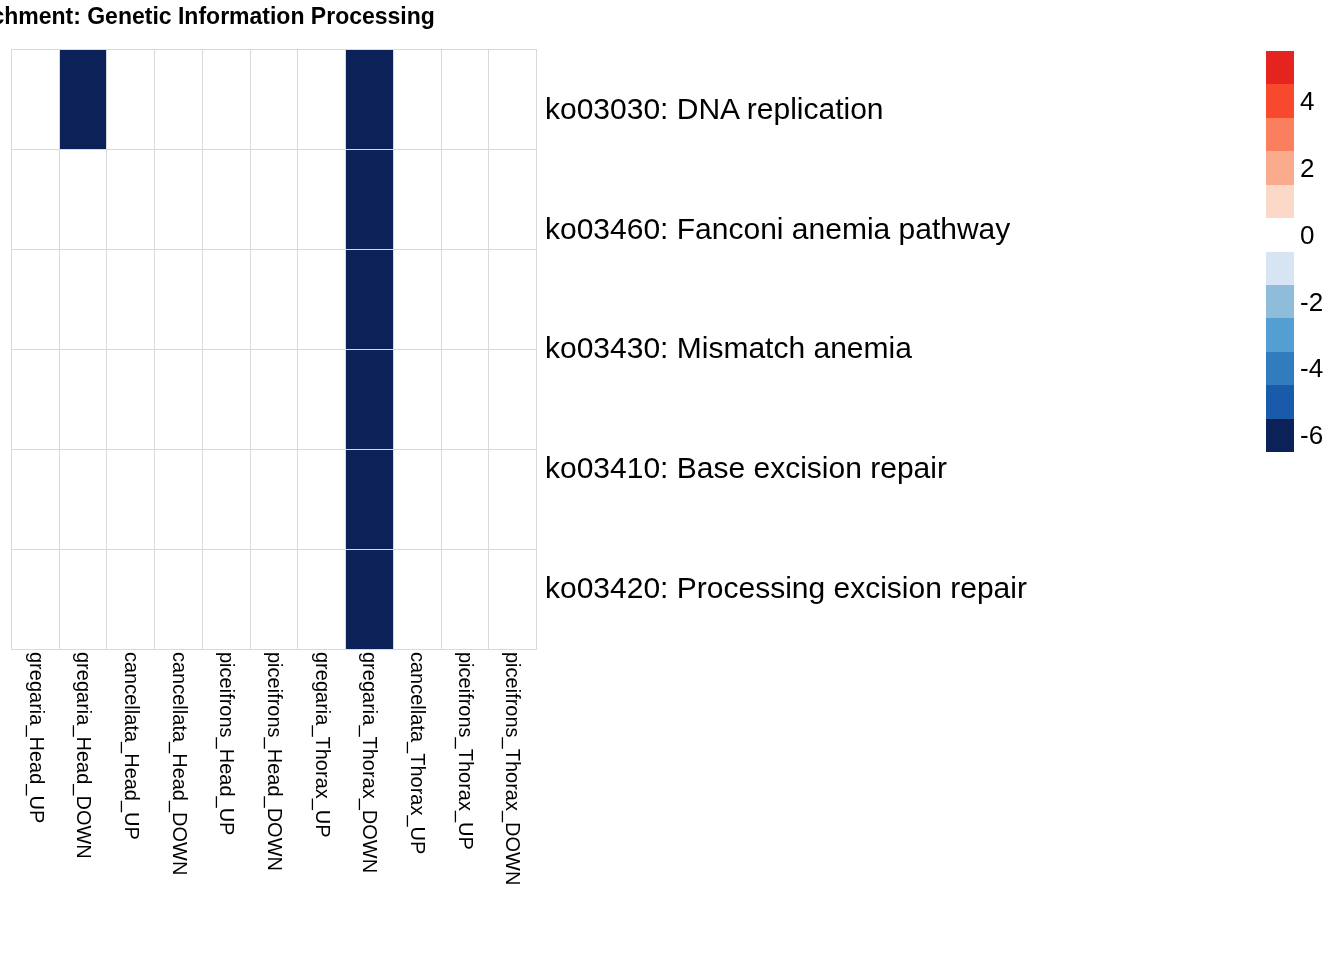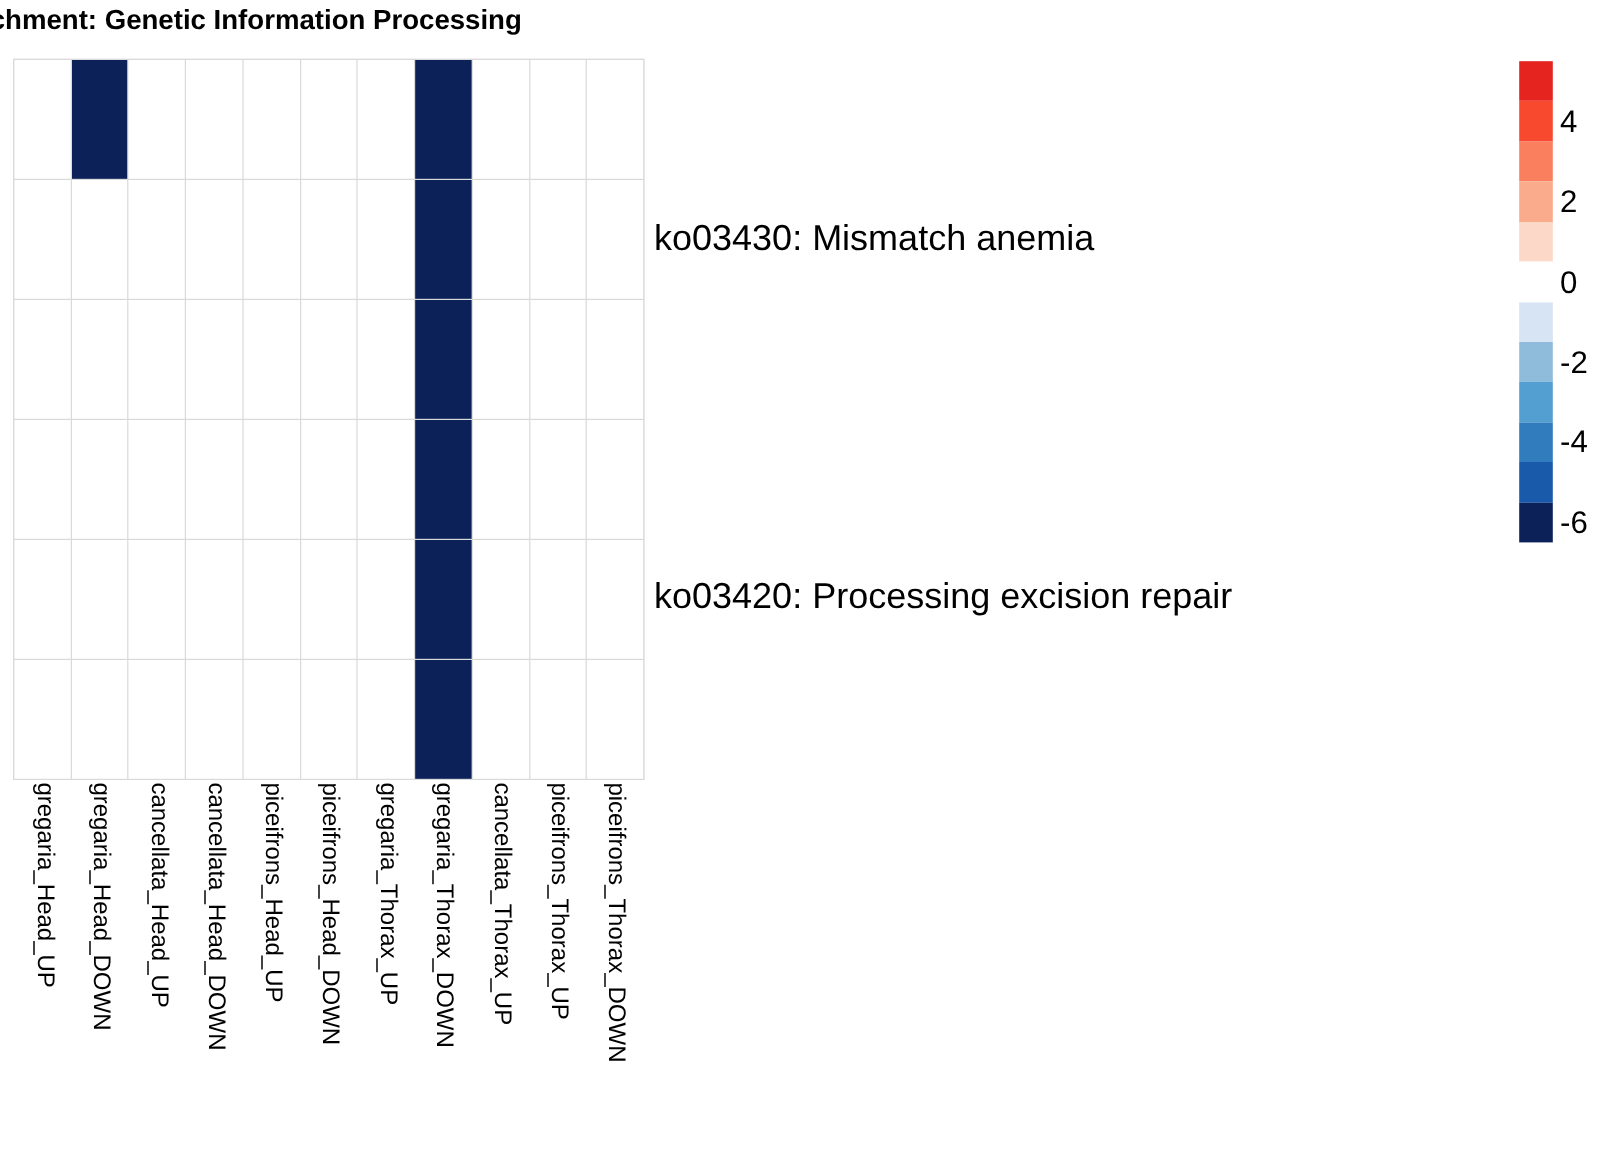--- a/index.html
+++ b/index.html
@@ -191,21 +191,24 @@
     <div class="hm-cell" style="background: rgb(255, 255, 255);"></div>
     <div class="hm-cell" style="background: rgb(255, 255, 255);"></div>
     <div class="hm-cell" style="background: rgb(255, 255, 255);"></div>
     <div class="hm-cell" style="background: rgb(13, 33, 89);"></div>
     <div class="hm-cell" style="background: rgb(255, 255, 255);"></div>
     <div class="hm-cell" style="background: rgb(255, 255, 255);"></div>
     <div class="hm-cell" style="background: rgb(255, 255, 255);"></div>
   </div>
 
 <div id="row-labels">
+    <div class="row-label">ko03030: DNA replication</div>
+    <div class="row-label">ko03460: Fanconi anemia pathway</div>
     <div class="row-label">ko03430: Mismatch anemia</div>
+    <div class="row-label">ko03410: Base excision repair</div>
     <div class="row-label">ko03420: Processing excision repair</div>
   </div>
 
 <div id="col-labels">
     <div class="col-label-cell">
       <div class="col-label">gregaria_Head_UP</div>
     </div>
     <div class="col-label-cell">
       <div class="col-label">gregaria_Head_DOWN</div>
     </div>

